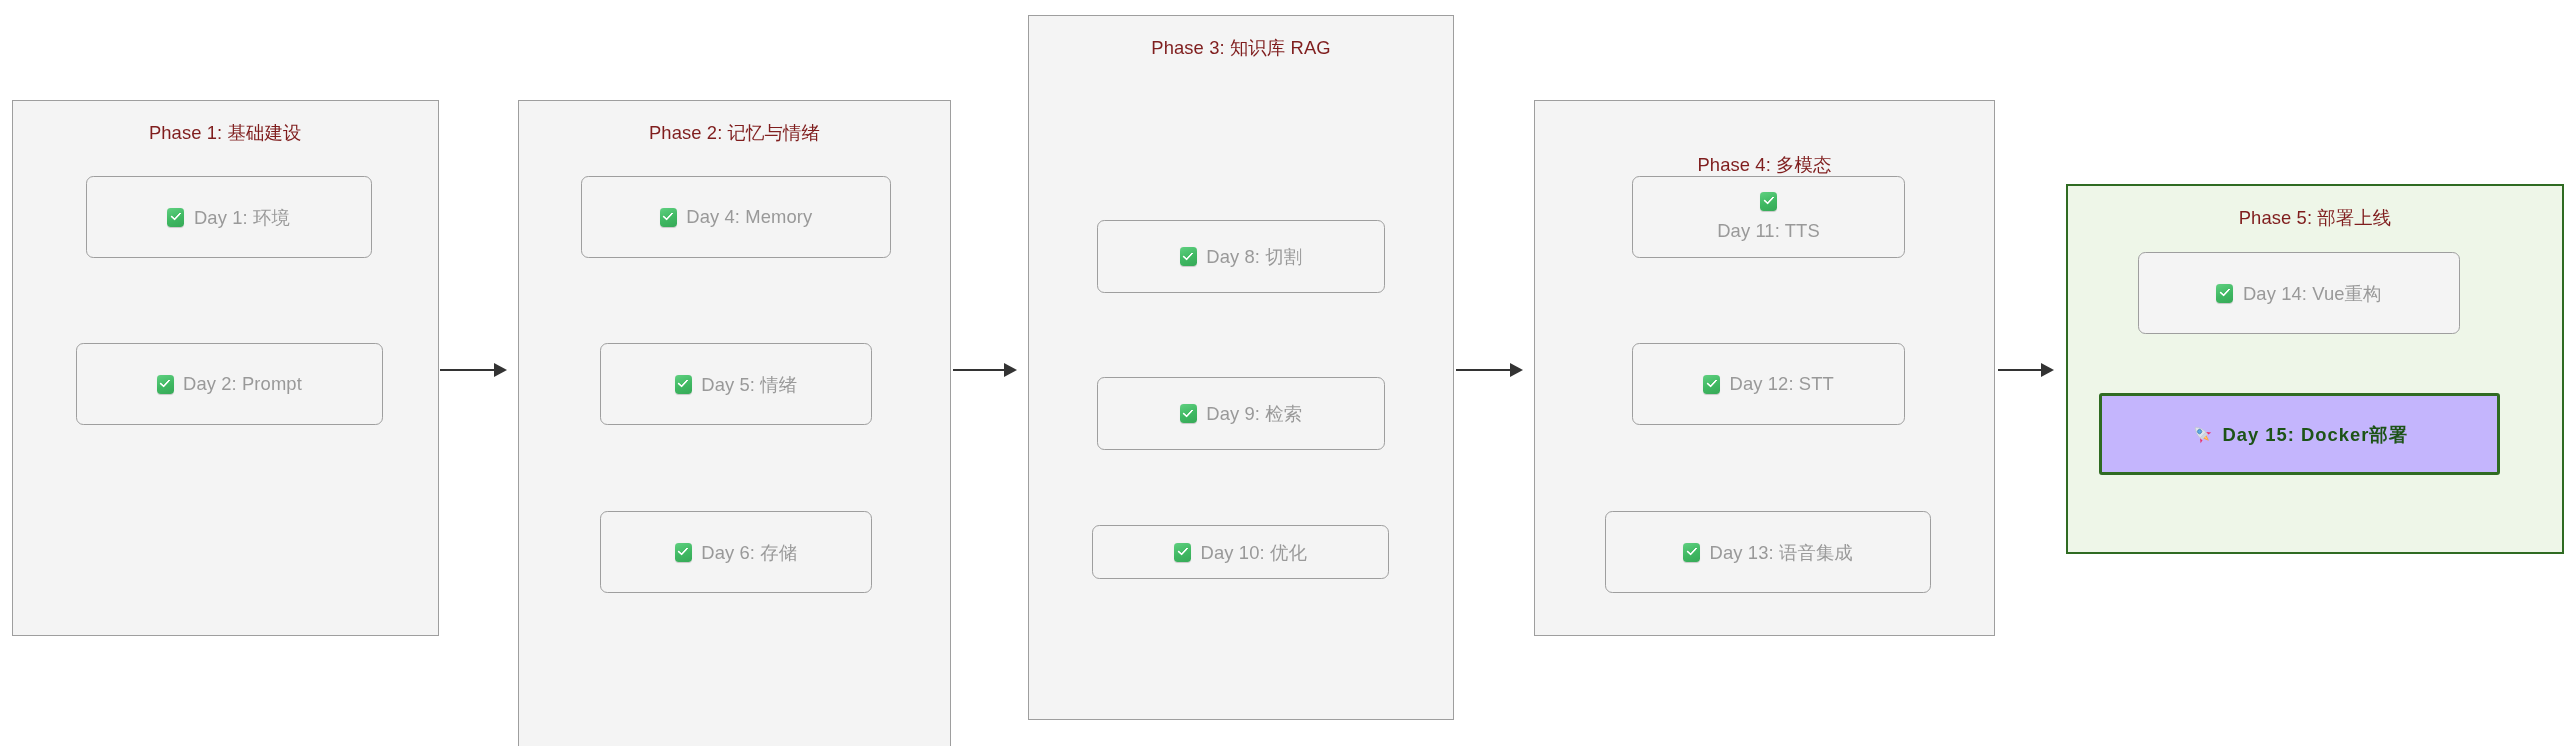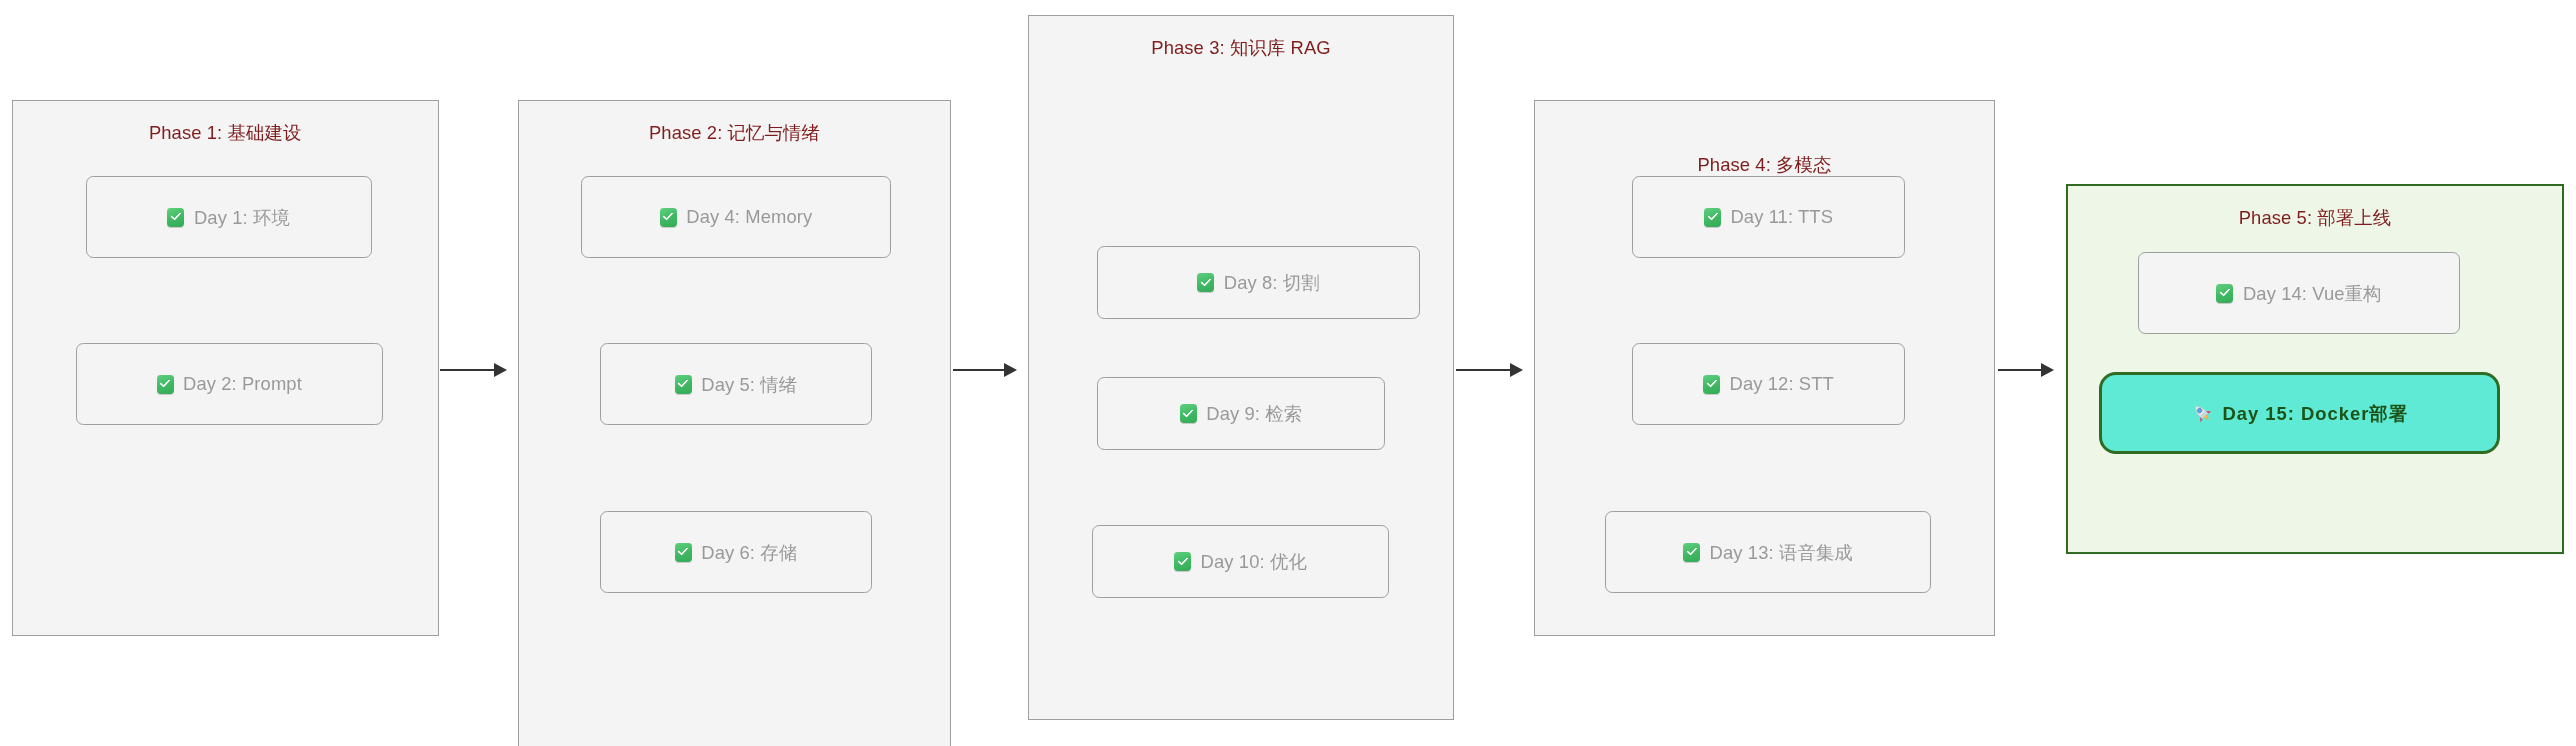--- a/index.html
+++ b/index.html
@@ -56,23 +56,24 @@
     justify-content: center;
     gap: 9.5px;
   }
   .node .label {
     font-size: 18.4px;
     color: #999999;
     white-space: nowrap;
     letter-spacing: 0.1px;
   }
   .node.current {
-    background: #5eead4;
+    background: #c4b5fd;
     border: 3.7px solid #2f6b22;
-    border-radius: 17px;
+    border-radius: 3px;
+    margin-top: 21px;
   }
   .node.current .label {
     color: #1d5317;
     font-weight: bold;
     letter-spacing: 1px;
   }
 
   
   .check-icon {
     width: 17px;
@@ -157,40 +158,40 @@
     <div class="node" style="left:81px; top:410px; width:272px; height:82px;">
       <span class="check-icon"></span>
       <span class="label">Day 6: 存储</span>
     </div>
   </div>
 
   <div class="phase" style="left:1028px; top:15.4px; width:426px; height:705px;">
     <div class="phase-title" style="top:19px;">Phase 3: 知识库 RAG</div>
 
 
-    <div class="node" style="left:68px; top:230px; width:323px; height:73px;">
+    <div class="node" style="left:68px; top:204px; width:288px; height:73px;">
       <span class="check-icon"></span>
       <span class="label">Day 8: 切割</span>
     </div>
 
     <div class="node" style="left:68px; top:361px; width:288px; height:73px;">
       <span class="check-icon"></span>
       <span class="label">Day 9: 检索</span>
     </div>
 
-    <div class="node" style="left:63px; top:509px; width:297px; height:73px;">
+    <div class="node" style="left:63px; top:509px; width:297px; height:54px;">
       <span class="check-icon"></span>
       <span class="label">Day 10: 优化</span>
     </div>
   </div>
 
   <div class="phase" style="left:1534px; top:100px; width:461px; height:536px;">
     <div class="phase-title" style="top:19px;margin-top:32px;">Phase 4: 多模态</div>
 
-    <div class="node" style="left:97px; top:75px; width:273px; height:82px;">
+    <div class="node" style="left:97px; top:75px; width:273px; height:82px;flex-direction:column;">
       <span class="check-icon"></span>
       <span class="label">Day 11: TTS</span>
     </div>
 
     <div class="node" style="left:97px; top:242px; width:273px; height:82px;">
       <span class="check-icon"></span>
       <span class="label">Day 12: STT</span>
     </div>
 
     <div class="node" style="left:70px; top:410px; width:326px; height:82px;">

